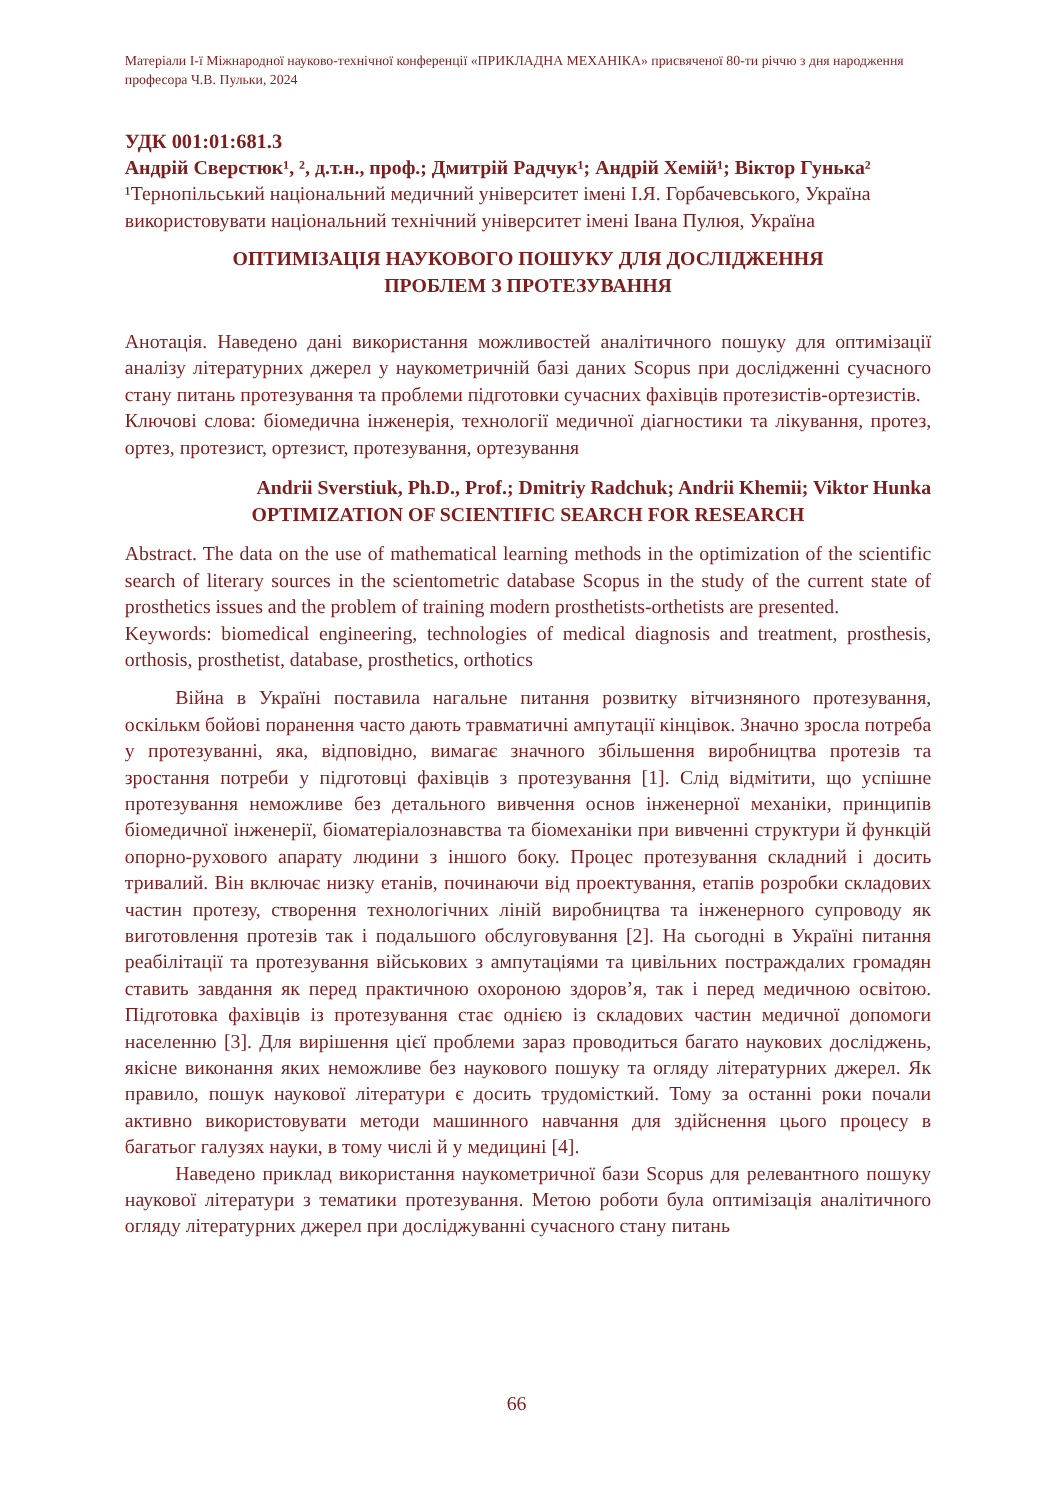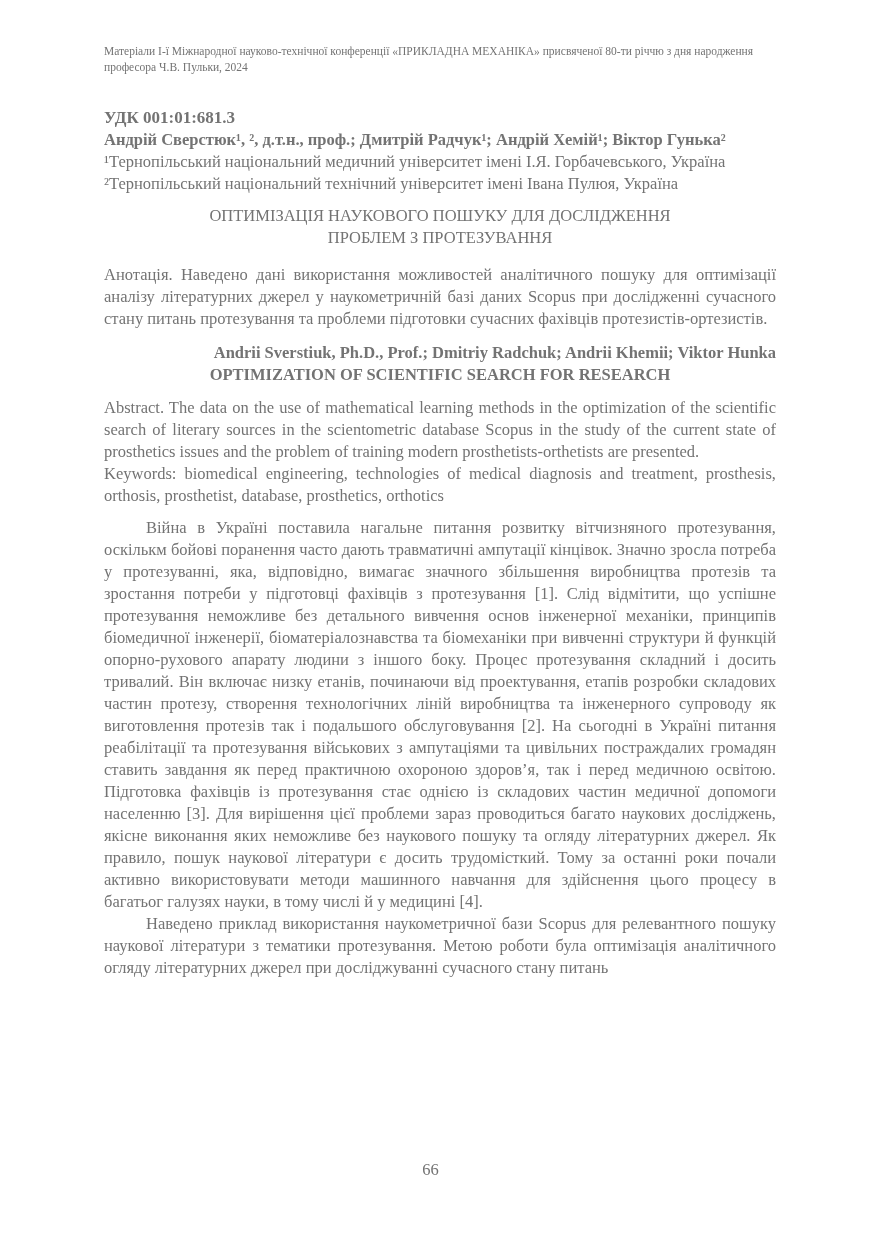--- a/index.html
+++ b/index.html
@@ -5,21 +5,21 @@
   html, body {
     margin: 0;
     padding: 0;
     background: #ffffff;
   }
   .page {
     position: relative;
     width: 877px;
     height: 1240px;
     background: #ffffff;
-    color: #737373;
+    color: #7f1d1d;
     font-family: "Liberation Serif", "DejaVu Serif", serif;
     box-sizing: border-box;
     padding: 44px 101px 0 104px;
     overflow: hidden;
   }
   .running-header {
     font-size: 11.5px;
     line-height: 1.35;
     width: 660px;
     text-align: left;
@@ -35,24 +35,24 @@
     font-size: 17px;
   }
   .authors-ua {
     font-weight: bold;
     text-align: justify;
   }
   .affil {
     text-align: justify;
   }
   .title-block {
-    font-weight: normal;
+    font-weight: bold;
     text-align: center;
     margin-top: 10px;
-    margin-bottom: 15px;
+    margin-bottom: 25px;
   }
   .authors-en {
     font-weight: bold;
     text-align: right;
     margin-top: 12px;
   }
   .title-en-line {
     font-weight: bold;
     text-align: center;
   }
@@ -88,29 +88,30 @@
   <div class="running-header">Матеріали І-ї Міжнародної науково-технічної конференції «ПРИКЛАДНА МЕХАНІКА» присвяченої 80-ти річчю з дня народження професора Ч.В. Пульки, 2024</div>
 
   <div class="content">
 
     <div class="udc">УДК 001:01:681.3</div>
 
     <div class="authors-ua">Андрій Сверстюк¹, ², д.т.н., проф.; Дмитрій Радчук¹; Андрій Хемій¹; Віктор Гунька²</div>
 
     <div class="affil">¹Тернопільський національний медичний університет імені І.Я. Горбачевського, Україна</div>
 
-    <div class="affil">²Тернопільський національний технічний університет імені Івана Пулюя, Україна</div>
+    <div class="affil">використовувати національний технічний університет імені Івана Пулюя, Україна</div>
 
     <div class="title-block">
       <div>ОПТИМІЗАЦІЯ НАУКОВОГО ПОШУКУ ДЛЯ ДОСЛІДЖЕННЯ</div>
       <div>ПРОБЛЕМ З ПРОТЕЗУВАННЯ</div>
     </div>
 
     <div class="abstract-block">
       <div>Анотація. Наведено дані використання можливостей аналітичного пошуку для оптимізації аналізу літературних джерел у наукометричній базі даних Scopus при дослідженні сучасного стану питань протезування та проблеми підготовки сучасних фахівців протезистів-ортезистів.</div>
+      <div>Ключові слова: біомедична інженерія, технології медичної діагностики та лікування, протез, ортез, протезист, ортезист, протезування, ортезування</div>
     </div>
 
     <div class="authors-en">Andrii Sverstiuk, Ph.D., Prof.; Dmitriy Radchuk; Andrii Khemii; Viktor Hunka</div>
 
     <div>
       <div class="title-en-line">OPTIMIZATION OF SCIENTIFIC SEARCH FOR RESEARCH</div>
     </div>
 
     <div class="en-abstract-block">
       <div>Abstract. The data on the use of mathematical learning methods in the optimization of the scientific search of literary sources in the scientometric database Scopus in the study of the current state of prosthetics issues and the problem of training modern prosthetists-orthetists are presented.</div>

